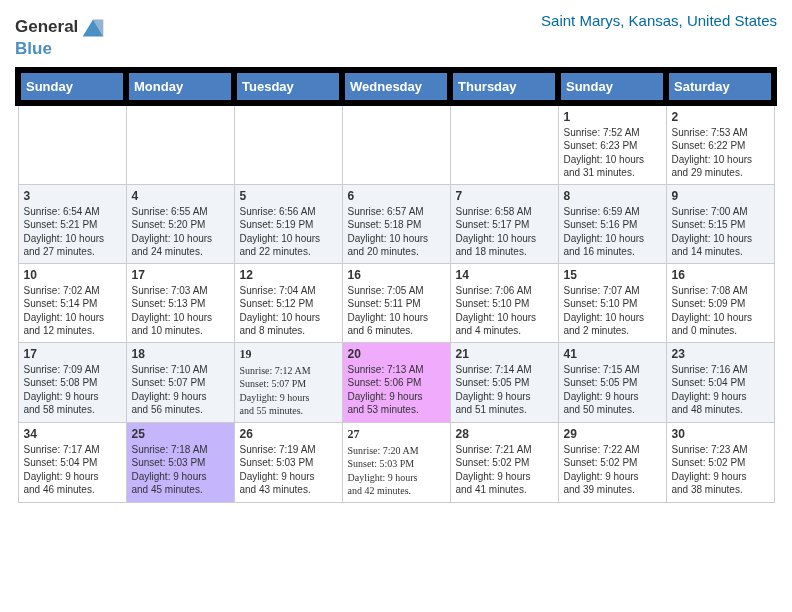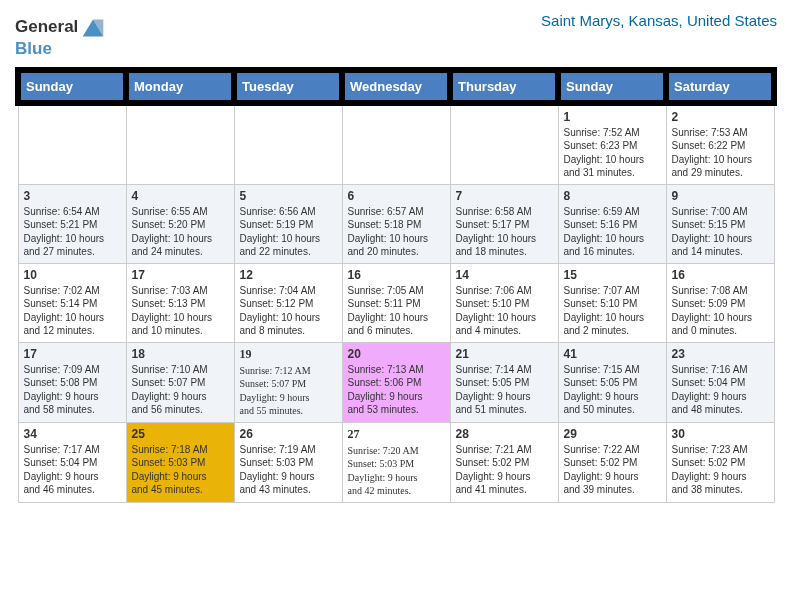--- a/index.html
+++ b/index.html
@@ -225,21 +225,21 @@
           <td style="background: rgb(240, 244, 248);">
             <span class="day-num">23</span>
             <div class="cell-text">Sunrise: 7:16 AM<br>Sunset: 5:04 PM<br>Daylight: 9 hours<br>and 48 minutes.</div>
           </td>
         </tr>
         <tr>
           <td style="background: rgb(255, 255, 255);">
             <span class="day-num">34</span>
             <div class="cell-text">Sunrise: 7:17 AM<br>Sunset: 5:04 PM<br>Daylight: 9 hours<br>and 46 minutes.</div>
           </td>
-          <td style="background: #eab308;">
+          <td style="background: #c4b5fd;">
             <span class="day-num">25</span>
             <div class="cell-text">Sunrise: 7:18 AM<br>Sunset: 5:03 PM<br>Daylight: 9 hours<br>and 45 minutes.</div>
           </td>
           <td style="background: rgb(255, 255, 255);">
             <span class="day-num">26</span>
             <div class="cell-text">Sunrise: 7:19 AM<br>Sunset: 5:03 PM<br>Daylight: 9 hours<br>and 43 minutes.</div>
           </td>
           <td style="background: rgb(255, 255, 255); font-family: Liberation Serif, serif;">
             <span class="day-num">27</span>
             <div class="cell-text">Sunrise: 7:20 AM<br>Sunset: 5:03 PM<br>Daylight: 9 hours<br>and 42 minutes.</div>

